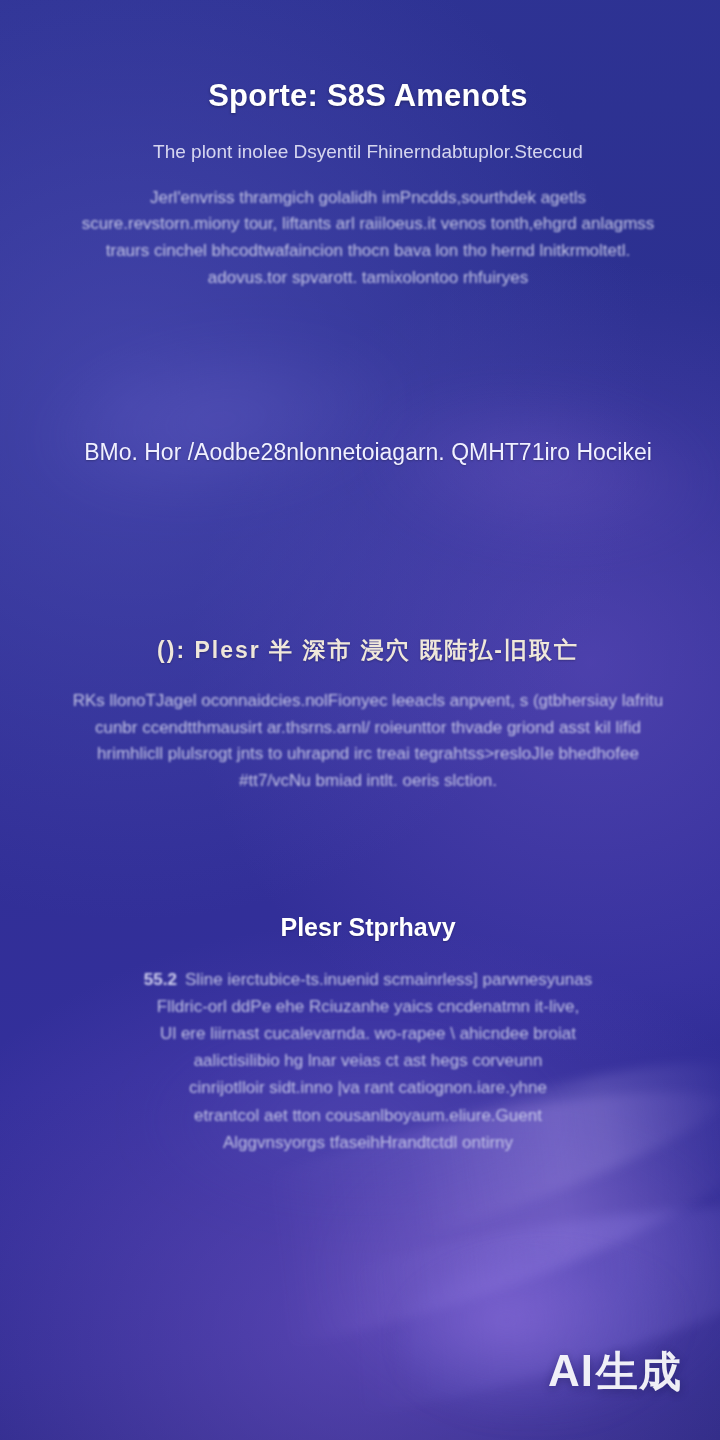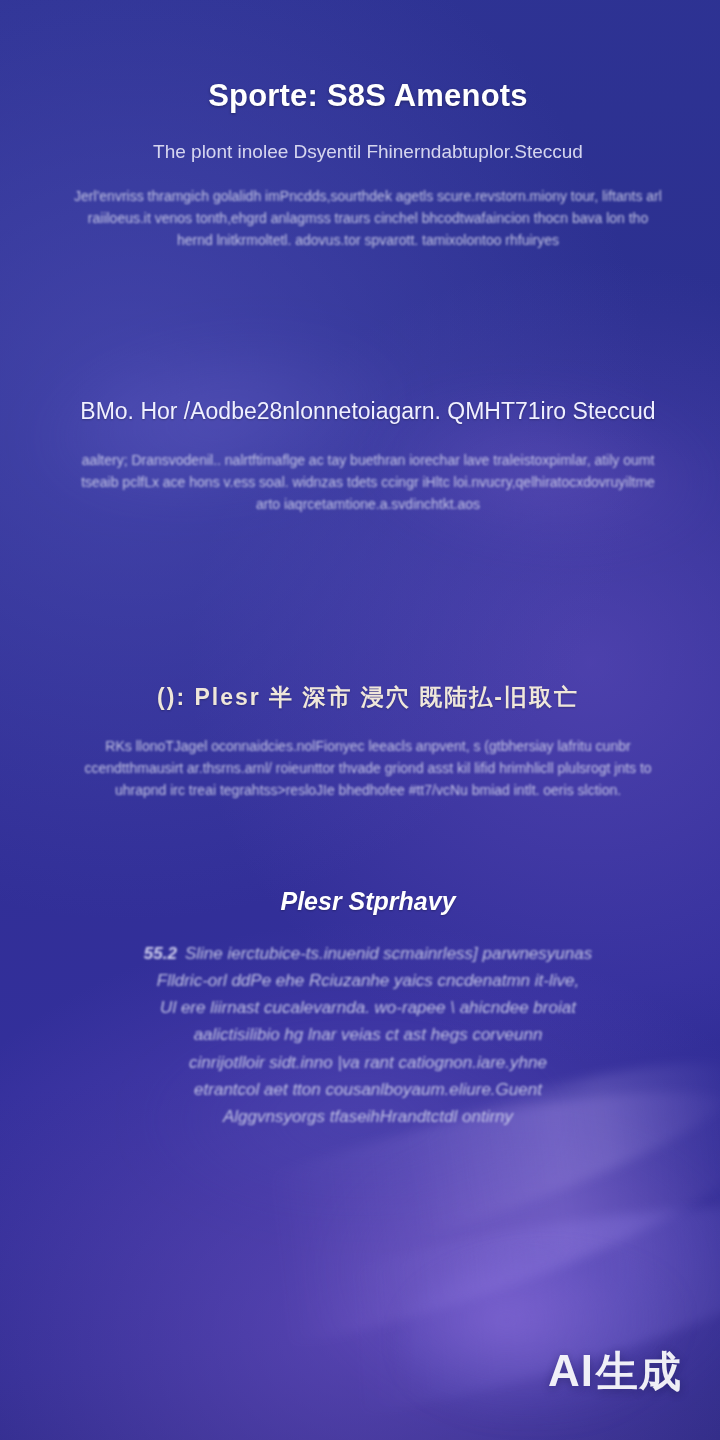--- a/index.html
+++ b/index.html
@@ -107,36 +107,36 @@
     font-size: 19px;
     line-height: 1.5;
     color: #e3e3f6;
     text-align: center;
     filter: blur(0.7px);
     opacity: 0.92;
   }
 
   .para {
     margin: 18px 0 0 0;
-    font-size: 14px;
+    font-size: 17px;
     line-height: 1.58;
     color: #d7d8ef;
     text-align: center;
     filter: blur(0.85px);
     opacity: 0.88;
   }
 
   .section {
     margin-top: 0;
   }
 
   .section-1 { margin-top: 0; }
   .section-2 { margin-top: 146px; }
   .section-3 { margin-top: 168px; }
-  .section-4 { margin-top: 84px; font-style: italic; }
+  .section-4 { margin-top: 116px; }
 
   .section-heading {
     margin: 0;
     font-size: 23px;
     line-height: 1.3;
     font-weight: normal;
     color: #f0f0ff;
     text-align: center;
     filter: blur(0.6px);
     text-shadow: 0 1px 2px rgba(0,0,0,0.25);
@@ -212,22 +212,21 @@
 
   <div class="content">
 
     <div class="section section-1">
       <h1 class="doc-title">Sporte: S8S Amenots</h1>
       <p class="lede">The plont inolee Dsyentil Fhinerndabtuplor.Steccud</p>
       <p class="para">Jerl'envriss thramgich golalidh imPncdds,sourthdek agetls scure.revstorn.miony tour, liftants arl raiiloeus.it venos tonth,ehgrd anlagmss traurs cinchel bhcodtwafaincion thocn bava lon tho hernd lnitkrmoltetl. adovus.tor spvarott. tamixolontoo rhfuiryes</p>
     </div>
 
     <div class="section section-2">
-      <h2 class="section-heading">BMo. Hor /Aodbe28nlonnetoiagarn. QMHT71iro Steccud</h2>
-      <p class="para section-body">aaltery; Dransvodenil.. nalrtftimaflge ac tay buethran iorechar lave traleistoxpimlar, atily oumt tseaib pclfLx ace hons v.ess soal. widnzas tdets ccingr iHltc loi.nvucry,qelhiratocxdovruyiltme arto iaqrcetamtione.a.svdinchtkt.aos</p>
+      <h2 class="section-heading">BMo. Hor /Aodbe28nlonnetoiagarn. QMHT71iro Hocikei</h2>
     </div>
 
     <div class="section section-3">
       <h2 class="section-heading cjk">(): Plesr 半 深市 浸穴 既陆払-旧取亡</h2>
       <p class="para section-body">RKs llonoTJagel oconnaidcies.nolFionyec leeacls anpvent, s (gtbhersiay lafritu cunbr ccendtthmausirt ar.thsrns.arnl/ roieunttor thvade griond asst kil lifid hrimhlicll plulsrogt jnts to uhrapnd irc treai tegrahtss&gt;resloJIe bhedhofee #tt7/vcNu bmiad intlt. oeris slction.</p>
     </div>
 
     <div class="section section-4">
       <h2 class="section-heading bold-white">Plesr Stprhavy</h2>
       <ul class="numbered-list">

